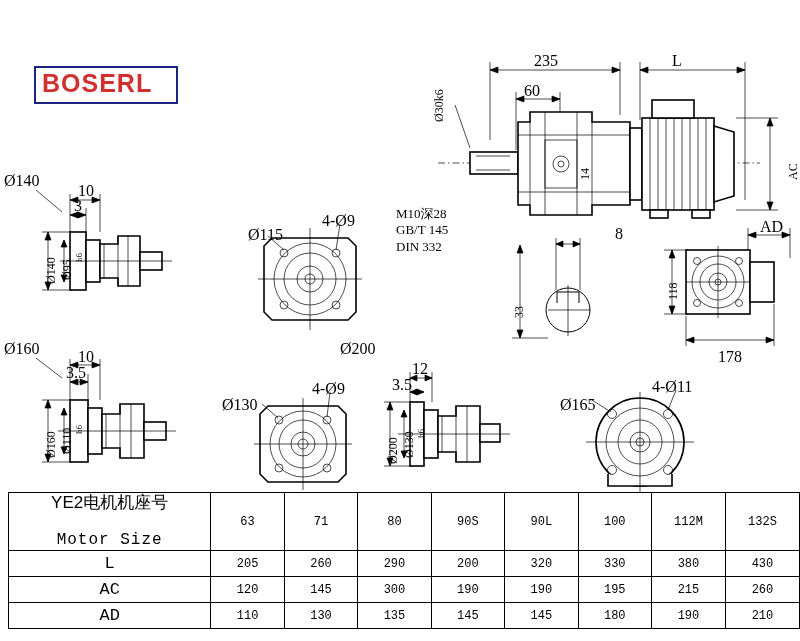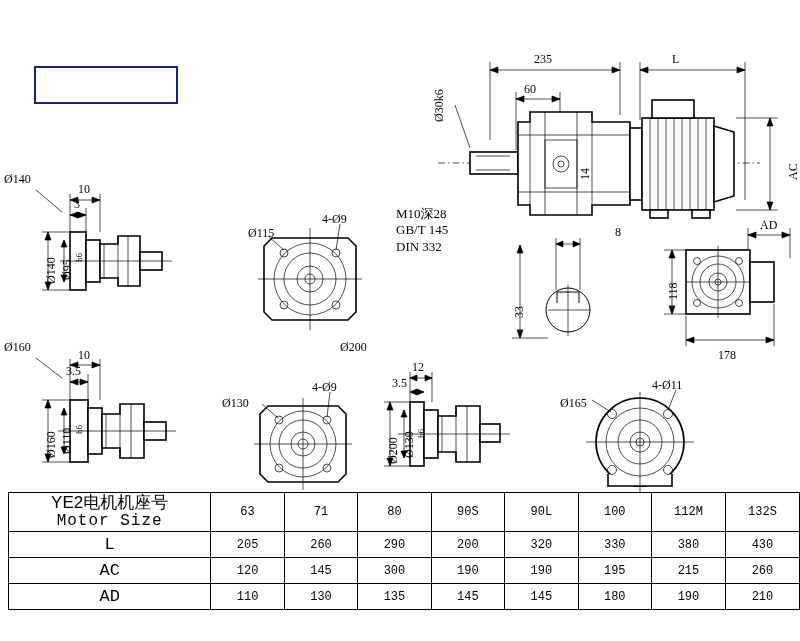--- a/index.html
+++ b/index.html
@@ -29,21 +29,21 @@
   }
   .logo-text{
     position:absolute;left:42px;top:69px;
     font-family:"Liberation Sans", sans-serif;
     font-weight:bold;font-size:25px;color:#d32f2f;
     letter-spacing:1px;
     white-space:nowrap;
   }
 
   
-  .lbl{position:absolute;font-family:"Liberation Serif", serif;font-size:12px;white-space:nowrap;text-align:center;}
+  .lbl{position:absolute;font-family:"Liberation Serif", serif;font-size:16px;white-space:nowrap;text-align:center;}
   .lbl-sm{position:absolute;font-family:"Liberation Serif", serif;font-size:11px;white-space:nowrap;}
   .vlbl{position:absolute;font-family:"Liberation Serif", serif;font-size:12px;white-space:nowrap;
         transform-origin:0 0;transform:rotate(-90deg);}
   .note{position:absolute;font-family:"Liberation Serif", serif;font-size:13px;white-space:nowrap;}
 
   svg{position:absolute;left:0;top:0;overflow:visible;}
   .s{stroke:#000;fill:none;stroke-width:1;}
   .s2{stroke:#000;fill:none;stroke-width:1.6;}
   .thin{stroke:#000;fill:none;stroke-width:0.7;}
   .dash{stroke:#000;fill:none;stroke-width:0.7;stroke-dasharray:7 3 1.5 3;}
@@ -60,29 +60,30 @@
     font-size:12px;
     height:25px;
     padding:0 4px;
   }
   .tbl td.rowhead{
     width:205px;
     font-size:17px;
   }
   .tbl td.col{width:68px;}
   .hdr-cn{font-family:"Liberation Sans", sans-serif;font-size:17px;line-height:19px;}
-  .hdr-en{font-family:"Liberation Mono", monospace;font-size:16px;line-height:19px;letter-spacing:1px;}
+  .hdr-en{font-family:"Liberation Mono", monospace;font-size:16px;line-height:19px;letter-spacing:1px;margin-top:19px;}
   .mono{font-family:"Liberation Mono", monospace;font-size:16px;}
 </style>
 </head>
 <body>
 
 <div class="page">
 
   <div class="logo-box"></div>
+  <div class="logo-text">BOSERL</div>
 
   <svg width="800" height="641">
 
     <g class="thin">
       <line x1="490" y1="70" x2="620" y2="70"></line>
       <line x1="490" y1="62" x2="490" y2="140"></line>
       <line x1="620" y1="62" x2="620" y2="115"></line>
       <path d="M490,70 l8,-3 l0,6 z" fill="#000"></path>
       <path d="M620,70 l-8,-3 l0,6 z" fill="#000"></path>
     </g>

